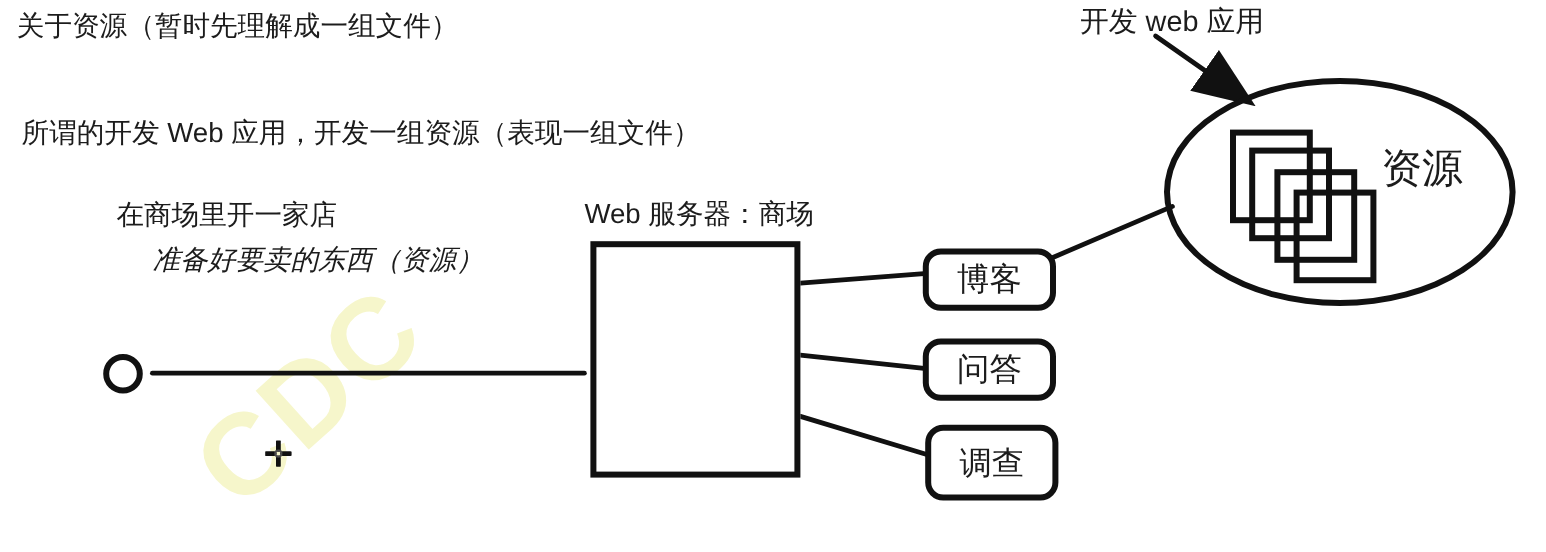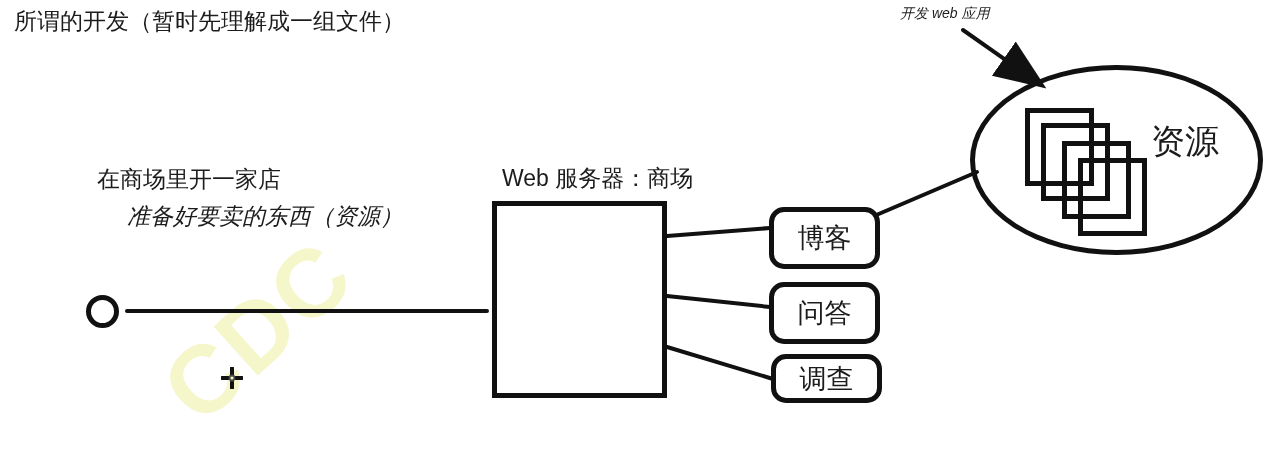--- a/index.html
+++ b/index.html
@@ -18,21 +18,21 @@
     line-height:1.2;
     white-space:nowrap;
     z-index:3;
   }
   .shape{position:absolute;box-sizing:border-box;border:5px solid #111111;z-index:2;}
   .server-box{left:492px;top:201px;width:175px;height:197px;background:#ffffff;}
   .user-circle{left:86px;top:295px;width:33px;height:33px;border-radius:50%;background:#ffffff;}
   .big-ellipse{left:970px;top:65px;width:293px;height:190px;border-radius:50%;background:transparent;}
   .file-square{width:69px;height:78px;background:transparent;border-width:5px;}
   .app-box{
-    width:111px;height:62px;border-radius:15px;background:#ffffff;
+    width:111px;height:52px;border-radius:15px;background:#ffffff;
     display:flex;align-items:center;justify-content:center;
     font-size:27px;color:#1c1c1c;z-index:2;
   }
   #watermark{
     position:absolute;left:178px;top:348px;
     font-size:96px;font-weight:bold;letter-spacing:2px;
     transform:rotate(-42deg);transform-origin:left center;
     z-index:0;user-select:none;
   }
   #cursor{position:absolute;left:221px;top:367px;z-index:4;}
@@ -52,43 +52,44 @@
       </marker>
     </defs>
     <line x1="127" y1="311" x2="487" y2="311"></line>
     <line x1="667" y1="236" x2="770" y2="228"></line>
     <line x1="667" y1="296" x2="770" y2="307"></line>
     <line x1="667" y1="347" x2="773" y2="379"></line>
     <line x1="874" y1="216" x2="977" y2="172"></line>
     <line x1="963" y1="30" x2="1040" y2="84" marker-end="url(#ah)"></line>
   </svg>
 
-  <div class="txt" style="left:14px;top:8px;">所谓的开发（暂时先理解成一组文件）</div>
+  <div class="txt" style="left:14px;top:8px;">关于资源（暂时先理解成一组文件）</div>
+  <div class="txt" style="left:18px;top:97px;">所谓的开发 Web 应用，开发一组资源（表现一组文件）</div>
   <div class="txt" style="left:97px;top:166px;">在商场里开一家店</div>
   <div class="txt" style="left:127px;top:203px;font-style:italic;">准备好要卖的东西（资源）</div>
-  <div class="txt" style="left:502px;top:165px;">Web 服务器：商场</div>
-  <div class="txt" style="left:900px;top:5px;font-size:14px;font-style:italic;">开发 web 应用</div>
+  <div class="txt" style="left:487px;top:165px;">Web 服务器：商场</div>
+  <div class="txt" style="left:900px;top:5px;font-size:24px;">开发 web 应用</div>
   <div class="txt" style="left:1151px;top:121px;font-size:34px;">资源</div>
 
   <div class="shape server-box"></div>
   <div class="shape user-circle"></div>
   <div class="shape big-ellipse"></div>
 
   <div class="shape file-square" style="left:1025px;top:108px;"></div>
   <div class="shape file-square" style="left:1041px;top:123px;"></div>
   <div class="shape file-square" style="left:1062px;top:141px;"></div>
   <div class="shape file-square" style="left:1078px;top:158px;"></div>
 
   <div class="shape app-box" style="left:769px;top:207px;">
     <span>博客</span>
   </div>
   <div class="shape app-box" style="left:769px;top:282px;justify-content:center;">
     <span>问答</span>
   </div>
-  <div class="shape app-box" style="left:771px;top:354px;height:49px;">
+  <div class="shape app-box" style="left:771px;top:354px;height:63px;">
     <span>调查</span>
   </div>
 
   <svg id="cursor" width="22" height="22">
     <g stroke="#4a4a4a" stroke-width="1.6" fill="none">
       <line x1="11" y1="1" x2="11" y2="7.5"></line>
       <line x1="11" y1="14.5" x2="11" y2="21"></line>
       <line x1="1" y1="11" x2="7.5" y2="11"></line>
       <line x1="14.5" y1="11" x2="21" y2="11"></line>
       <circle cx="11" cy="11" r="2.6"></circle>

